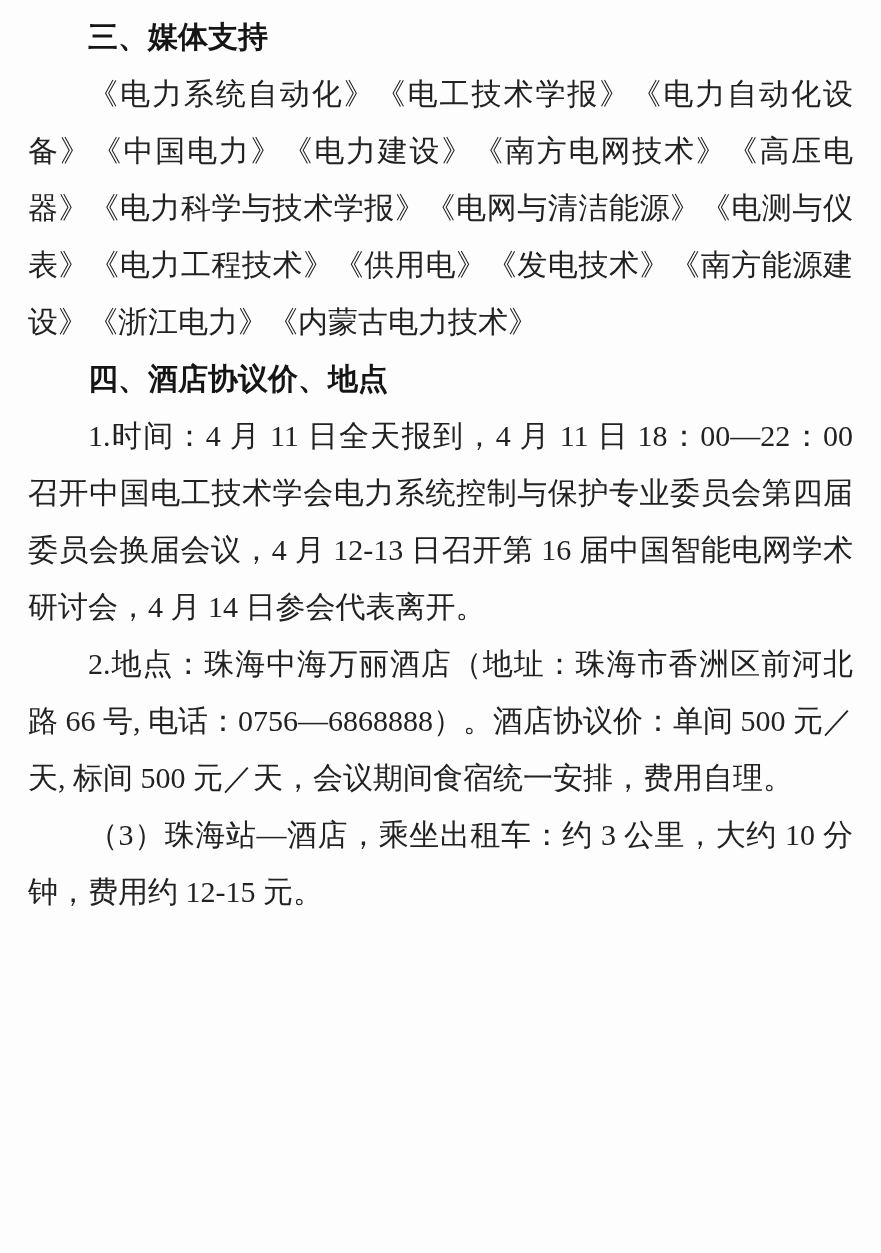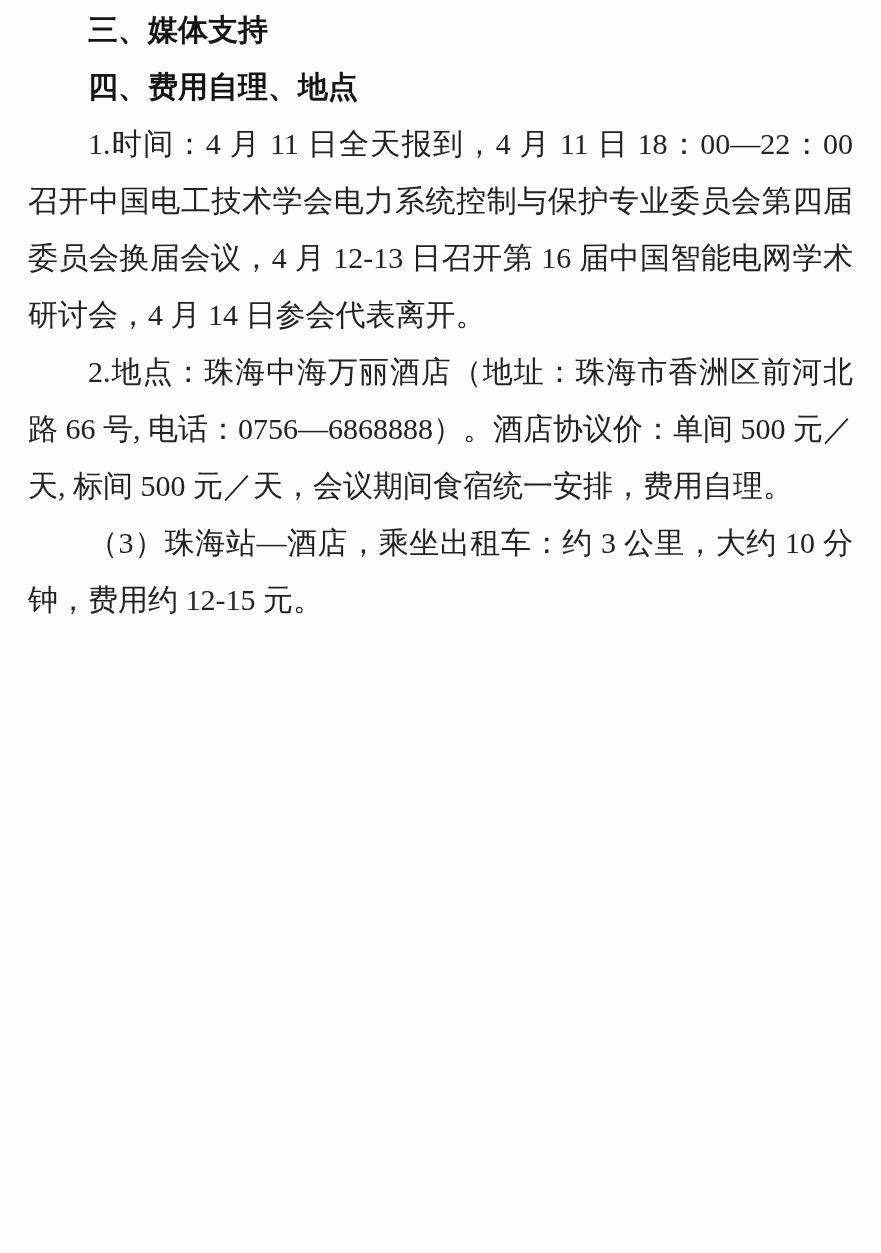--- a/index.html
+++ b/index.html
@@ -9,21 +9,21 @@
   body {
     width: 881px;
     height: 1253px;
     background: #fdfdfd;
     overflow: hidden;
   }
   .page {
     box-sizing: border-box;
     width: 881px;
     height: 1253px;
-    padding: 1px 28px;
+    padding: 8px 28px;
     background: #fdfdfd;
     color: #222222;
     font-family: "Liberation Serif", "DejaVu Serif", serif;
     font-size: 30px;
     line-height: 57px;
     text-align: justify;
   }
   .page p {
     margin: 0;
     text-indent: 2em;
@@ -38,22 +38,23 @@
     font-family: "Liberation Sans", "DejaVu Sans", sans-serif;
     text-align: left;
   }
 </style>
 </head>
 <body>
 
 <main class="page">
   <h2 class="doc-heading">三、媒体支持</h2>
 
+  <p>《电力系统自动化》《电工技术学报》《电力自动化设备》《中国电力》《电力建设》《南方电网技术》《高压电器》《电力科学与技术学报》《电网与清洁能源》《电测与仪表》《电力工程技术》《供用电》《发电技术》《南方能源建设》《浙江电力》《内蒙古电力技术》</p>
 
-  <h2 class="doc-heading">四、费用自理、地点</h2>
+  <h2 class="doc-heading">四、酒店协议价、地点</h2>
 
   <p>1.时间：4 月 11 日全天报到，4 月 11 日 18：00—22：00 召开中国电工技术学会电力系统控制与保护专业委员会第四届委员会换届会议，4 月 12-13 日召开第 16 届中国智能电网学术研讨会，4 月 14 日参会代表离开。</p>
 
   <p>2.地点：珠海中海万丽酒店（地址：珠海市香洲区前河北路 66 号, 电话：0756—6868888）。酒店协议价：单间 500 元／天, 标间 500 元／天，会议期间食宿统一安排，费用自理。</p>
 
 
 
 
   <p>（3）珠海站—酒店，乘坐出租车：约 3 公里，大约 10 分钟，费用约 12-15 元。</p>
 </main>

